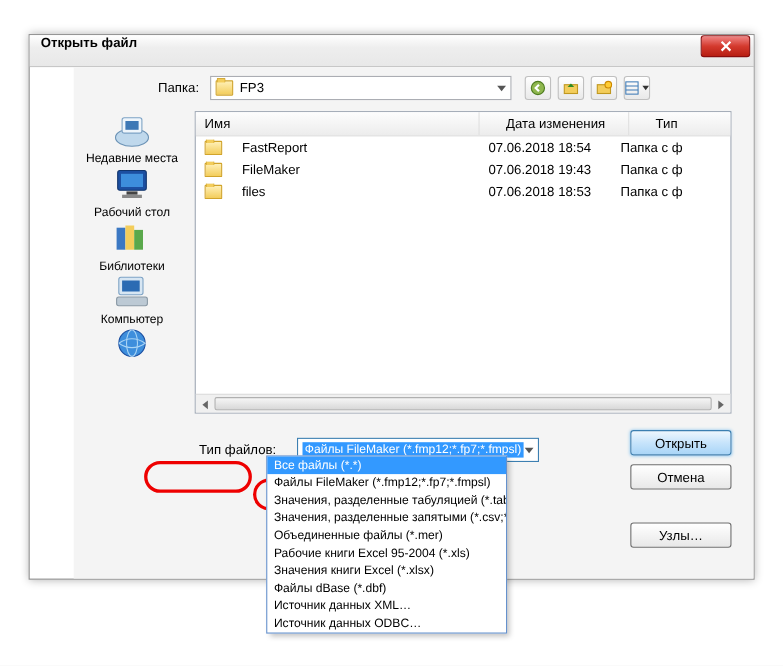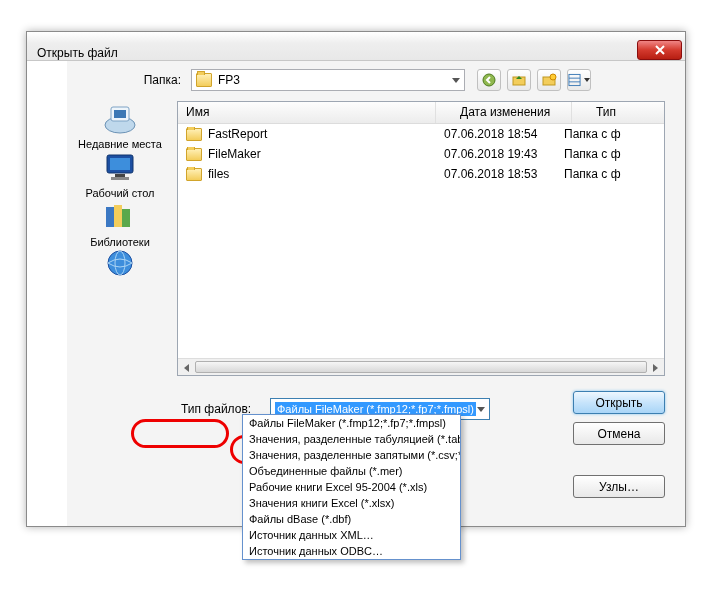--- a/index.html
+++ b/index.html
@@ -3,21 +3,21 @@
 <meta charset="utf-8">
 <style>
   * { box-sizing: border-box; margin: 0; padding: 0; }
   body { font-family: "Segoe UI", Tahoma, sans-serif; font-size: 12px; background: #fff; width: 712px; height: 605px; position: relative; }
   .overlay-wrap { position: relative; width: 712px; height: 605px; }
   .red-oval { position: absolute; border: 3px solid #e00; border-radius: 50%/50%; pointer-events:none; }
   .oval1 { left: 131px; top: 419px; width: 98px; height: 29px; border-radius: 20px; }
   .oval2 { left: 230px; top: 435px; width: 222px; height: 29px; border-radius: 20px; }
 
   .dialog { position:absolute; left:26px; top:31px; width:660px; height:496px; border:1px solid #8a8a8a; background:#fff; box-shadow: 0 0 8px rgba(0,0,0,.3); }
-  .titlebar { height:29px; background: linear-gradient(#fff,#eee 40%,#e8e8e8); display:flex; align-items:flex-end; justify-content:space-between; padding:0 3px 0 10px; border-bottom:1px solid #c7c7c7; }
+  .titlebar { height:29px; background: linear-gradient(#fff,#eee 40%,#e8e8e8); display:flex; align-items:flex-start; justify-content:space-between; padding:0 3px 0 10px; border-bottom:1px solid #c7c7c7;font-weight:bold; }
   .titlebar span { font-size: 12px; }
   .close-btn { width:45px; height:20px; border:1px solid #8a0d0d; border-radius:3px; background: linear-gradient(#f08585,#d43a2e 50%,#b71e12); display:flex; align-items:center; justify-content:center; color:#fff; font-weight:bold; font-size:12px; }
   .close-btn svg { width:12px; height:12px; }
 
   .content { position: relative; height: calc(100% - 29px); background:#f4f4f4;margin-left:40px; }
 
   .folder-row { position:absolute; left:72px; top:8px; display:flex; align-items:center; }
   .folder-label { width:42px; text-align:right; margin-right:10px; }
   .folder-combo { width:274px; height:22px; border:1px solid #abadb3; background:#fff; display:flex; align-items:center; padding:0 4px; }
   .folder-combo .f-icon { width:16px; height:14px; background:linear-gradient(#fff0b7,#f3cd5b); border:1px solid #d1a42b; border-radius:1px; margin-right:6px; position:relative; }
@@ -31,21 +31,21 @@
   .sidebar { position:absolute; left:8px; top:40px; width:90px; display:flex; flex-direction:column; align-items:center; }
   .side-item { width:90px; text-align:center; font-size:11px; line-height:1.1; }
   .side-icon { width:38px; height:34px; margin:0 auto 3px; display:block; }
 
   .filelist { position:absolute; left:110px; top:40px; right:20px; height:275px; border:1px solid #9da6b2; background:#fff; }
   .file-header { display:flex; height:22px; border-bottom:1px solid #dcdcdc; background:linear-gradient(#fdfdfd,#ececec);gap:16px; }
   .file-header div { border-right:1px solid #e0e0e0; padding:3px 8px; font-size:12px; }
   .col-name { width:258px; } .col-date { width:120px; } .col-type { flex:1; border-right:none!important; }
   .file-rows { }
   .file-row { display:flex; height:20px; align-items:center; }
-  .file-row .cell { padding:0 8px; white-space:nowrap; overflow:hidden; }
+  .file-row .cell { padding:0 8px; white-space:nowrap; overflow:hidden;gap:12px; }
   .file-row .c-name { width:258px; display:flex; align-items:center; }
   .file-row .c-date { width:120px; }
   .file-row .c-type { flex:1; }
   .folder-ico { width:16px; height:13px; background:linear-gradient(#fff0b7,#f3cd5b); border:1px solid #d1a42b; border-radius:1px; margin-right:6px; position:relative; flex-shrink:0;}
   .folder-ico:before { content:""; position:absolute; top:-3px; left:0; width:6px; height:3px; background:#f3cd5b; border:1px solid #d1a42b; border-bottom:none; border-radius:1px 1px 0 0; }
 
   .scrollbar-h { position:absolute; left:0; right:0; bottom:0; height:17px; background:#f0f0f0; border-top:1px solid #ddd; }
   .scrollbar-h .thumb { position:absolute; left:17px; right:17px; top:2px; bottom:2px; border:1px solid #b0b0b0; border-radius:2px; background:linear-gradient(#f6f6f6,#d8d8d8); }
   .scrollbar-h .arr { position:absolute; top:0; width:17px; height:17px; display:flex; align-items:center; justify-content:center; }
   .scrollbar-h .arr.l{left:0;} .scrollbar-h .arr.r{right:0;}
@@ -144,20 +144,28 @@
         <div class="side-item">
           <svg class="side-icon" viewBox="0 0 38 34">
               <rect x="5" y="8" width="8" height="20" fill="#3b78c3"></rect>
               <rect x="13" y="6" width="8" height="22" fill="#f3cd5b"></rect>
               <rect x="21" y="10" width="8" height="18" fill="#5aa84b"></rect>
             </svg>
           <span>Библиотеки</span>
         </div>
         <div class="side-item">
           <svg class="side-icon" viewBox="0 0 38 34">
+              <rect x="7" y="4" width="22" height="16" rx="2" fill="#d7e6f3" stroke="#7ea3c5"></rect>
+              <rect x="10" y="7" width="16" height="10" fill="#2b6bb3"></rect>
+              <rect x="5" y="22" width="28" height="8" rx="2" fill="#bcc9d4" stroke="#8a99a5"></rect>
+            </svg>
+          <span>Компьютер</span>
+        </div>
+        <div class="side-item">
+          <svg class="side-icon" viewBox="0 0 38 34">
               <circle cx="19" cy="15" r="12" fill="#3d8edc" stroke="#1c4fa1"></circle>
               <path d="M7 15 Q19 7 31 15 Q19 23 7 15" fill="none" stroke="#a9d4f5"></path>
               <ellipse cx="19" cy="15" rx="5" ry="12" fill="none" stroke="#a9d4f5"></ellipse>
             </svg>
           <span></span>
         </div>
       </div>
 
       <div class="filelist">
         <div class="file-header">
@@ -216,20 +224,21 @@
         <div class="btn primary">Открыть</div>
         <div class="btn">Отмена</div>
         <div style="height:14px"></div>
         <div class="btn">Узлы…</div>
       </div>
 
     </div>
   </div>
 
   <div class="dropdown" id="ft-dropdown">
+      <div class="opt hl">Все файлы (*.*)</div>
       <div class="opt">Файлы FileMaker (*.fmp12;*.fp7;*.fmpsl)</div>
       <div class="opt">Значения, разделенные табуляцией (*.tab;*.txt)</div>
       <div class="opt">Значения, разделенные запятыми (*.csv;*.txt)</div>
       <div class="opt">Объединенные файлы (*.mer)</div>
       <div class="opt">Рабочие книги Excel 95-2004 (*.xls)</div>
       <div class="opt">Значения книги Excel (*.xlsx)</div>
       <div class="opt">Файлы dBase (*.dbf)</div>
       <div class="opt">Источник данных XML…</div>
       <div class="opt">Источник данных ODBC…</div>
     </div>

